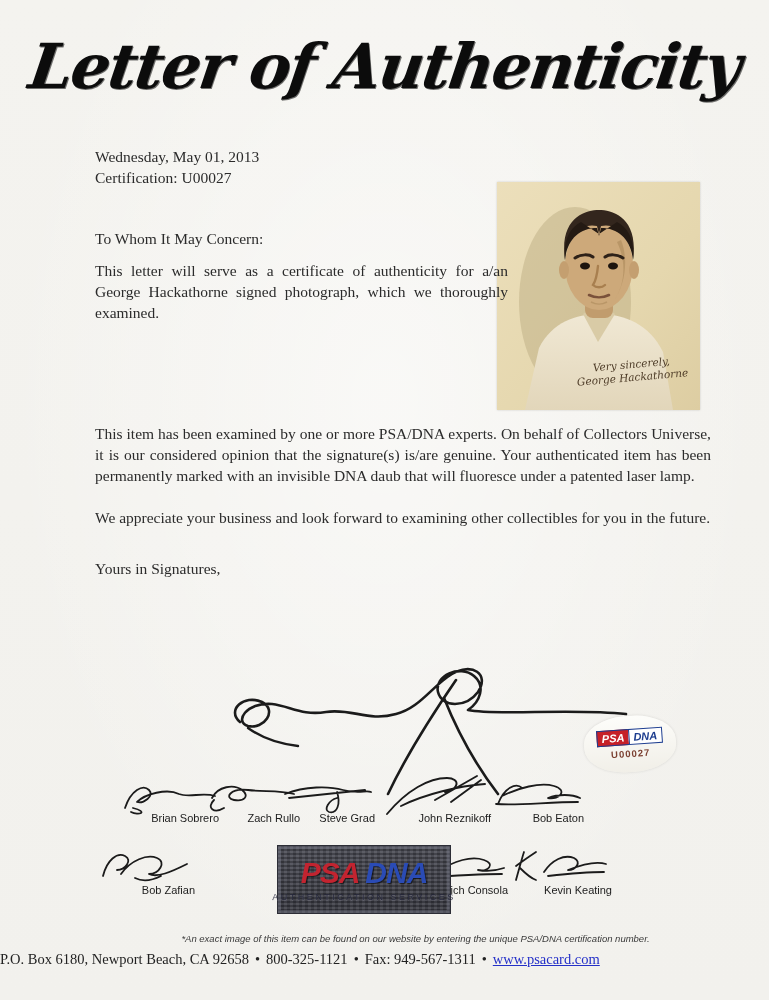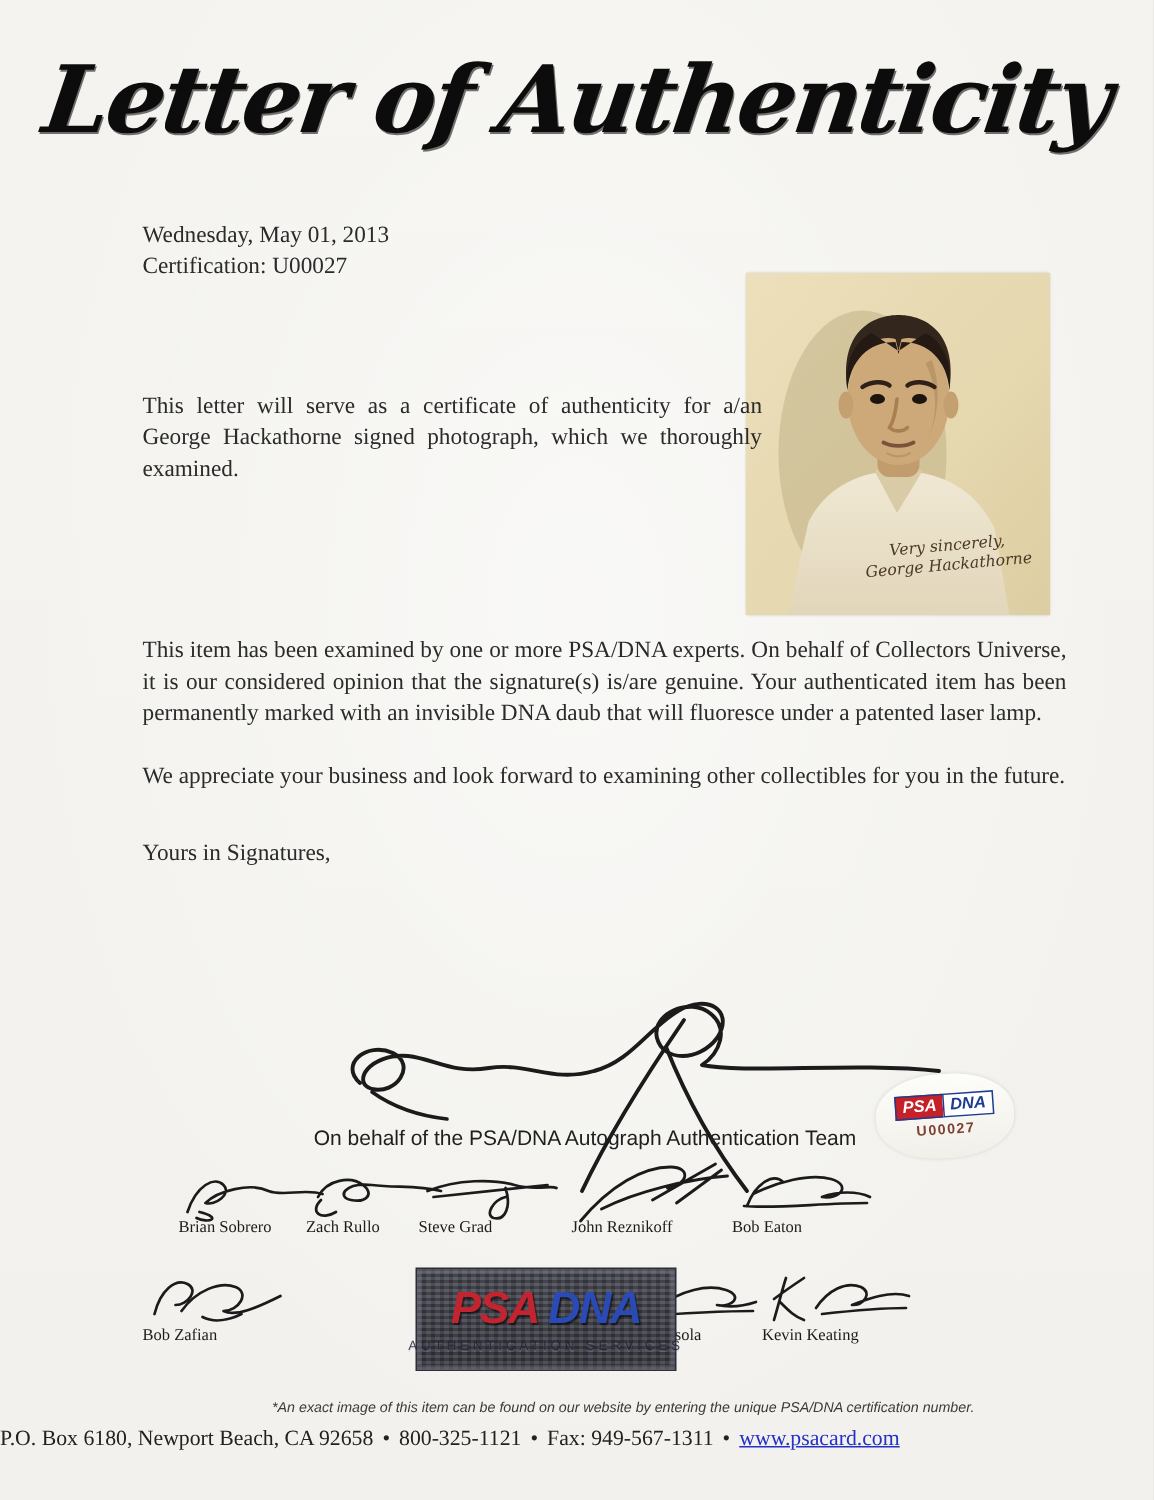--- a/index.html
+++ b/index.html
@@ -42,22 +42,22 @@
     box-shadow:0 0 3px rgba(0,0,0,.12);transform:rotate(-4deg);
     display:flex;flex-direction:column;align-items:center;justify-content:center;gap:3px;
   }
   .sticker .logo{display:flex;align-items:stretch;font-family:"Liberation Sans",sans-serif;
     font-weight:bold;font-style:italic;font-size:11px;line-height:14px;}
   .sticker .psa{background:#c62028;color:#fff;padding:0 4px;border:1px solid #1d3d8f;border-right:none;}
   .sticker .dna{background:#fff;color:#1d3d8f;padding:0 4px;border:1px solid #1d3d8f;}
   .sticker .cert{font-family:"Liberation Sans",sans-serif;font-size:9.5px;font-weight:bold;
     letter-spacing:1px;color:#7c4132;}
   .signer{
-    position:absolute;transform:translateX(-50%);text-align:left;
-    font-family:Liberation Serif, serif;font-size:11px;color:#1c1c1c;
+    position:absolute;transform:translateX(-50%);text-align:right;
+    font-family:Liberation Sans, sans-serif;font-size:11px;color:#1c1c1c;
   }
   .signer svg{display:block;margin:0 auto;}
   .signer .nm{margin-top:-4px;white-space:nowrap;}
   .holo{
     position:absolute;left:277px;top:845px;width:172px;height:67px;
     background:
       repeating-linear-gradient(0deg, rgba(255,255,255,.06) 0 2px, rgba(0,0,0,.18) 2px 4px),
       repeating-linear-gradient(90deg, rgba(255,255,255,.05) 0 3px, rgba(0,0,0,.12) 3px 6px),
       linear-gradient(#4b4c55,#3a3b44);
     border:1px solid #2c2d36;box-shadow:inset 0 0 0 3px rgba(120,122,140,.35);
@@ -130,33 +130,33 @@
       <path d="M101,84 C100,94 98,100 96,103 C99,106 105,106 108,103" stroke="#a87f4f" stroke-width="2.4" fill="none" stroke-linecap="round"></path>
       <path d="M92,113 C98,116 106,116 112,113" stroke="#7a513a" stroke-width="2.6" fill="none" stroke-linecap="round"></path>
       <path d="M94,120 C100,123 104,123 110,120" stroke="#b08f60" stroke-width="1.6" fill="none" opacity=".7"></path>
     </svg>
     <div class="inscription">
       <div>Very sincerely,</div>
       <div>George Hackathorne</div>
     </div>
   </div>
 
+  <p class="line" style="top:228px">To Whom It May Concern:</p>
   <p class="para just" style="top:260px;width:413px">This letter will serve as a certificate of authenticity for a/an George Hackathorne signed photograph, which we thoroughly examined.</p>
   <p class="para just" style="top:423px;width:616px">This item has been examined by one or more PSA/DNA experts. On behalf of Collectors Universe, it is our considered opinion that the signature(s) is/are genuine. Your authenticated item has been permanently marked with an invisible DNA daub that will fluoresce under a patented laser lamp.</p>
   <p class="para just" style="top:507px;width:616px">We appreciate your business and look forward to examining other collectibles for you in the future.</p>
   <p class="line" style="top:558px">Yours in Signatures,</p>
 
   <svg class="big-sig" width="430" height="150" viewBox="0 0 430 150" aria-hidden="true">
     <path class="sig-stroke" stroke-width="2.6" d="M30,72 C16,60 34,44 52,52 C68,60 54,80 38,76 C24,72 36,52 62,54 C80,56 92,66 116,62 C142,58 158,72 186,64 C210,58 222,36 242,24 C262,12 280,24 268,42 C256,58 232,58 228,42 C224,26 250,14 264,26 C276,36 270,52 258,60 C286,66 360,58 416,64"></path>
     <path class="sig-stroke" stroke-width="2.6" d="M246,30 C220,68 196,106 178,144"></path>
     <path class="sig-stroke" stroke-width="2.6" d="M234,48 C250,88 268,118 288,144"></path>
     <path class="sig-stroke" stroke-width="2.4" d="M38,78 C52,88 70,94 88,96"></path>
   </svg>
 
-  <div class="onbehalf">On behalf of the PSA/DNA Autograph Authentication Team</div>
 
   <div class="sticker">
     <div class="logo">
       <span class="psa">PSA</span>
       <span class="dna">DNA</span>
     </div>
     <div class="cert">U00027</div>
   </div>
 
   <div class="signer" style="left:169px;top:778px">

